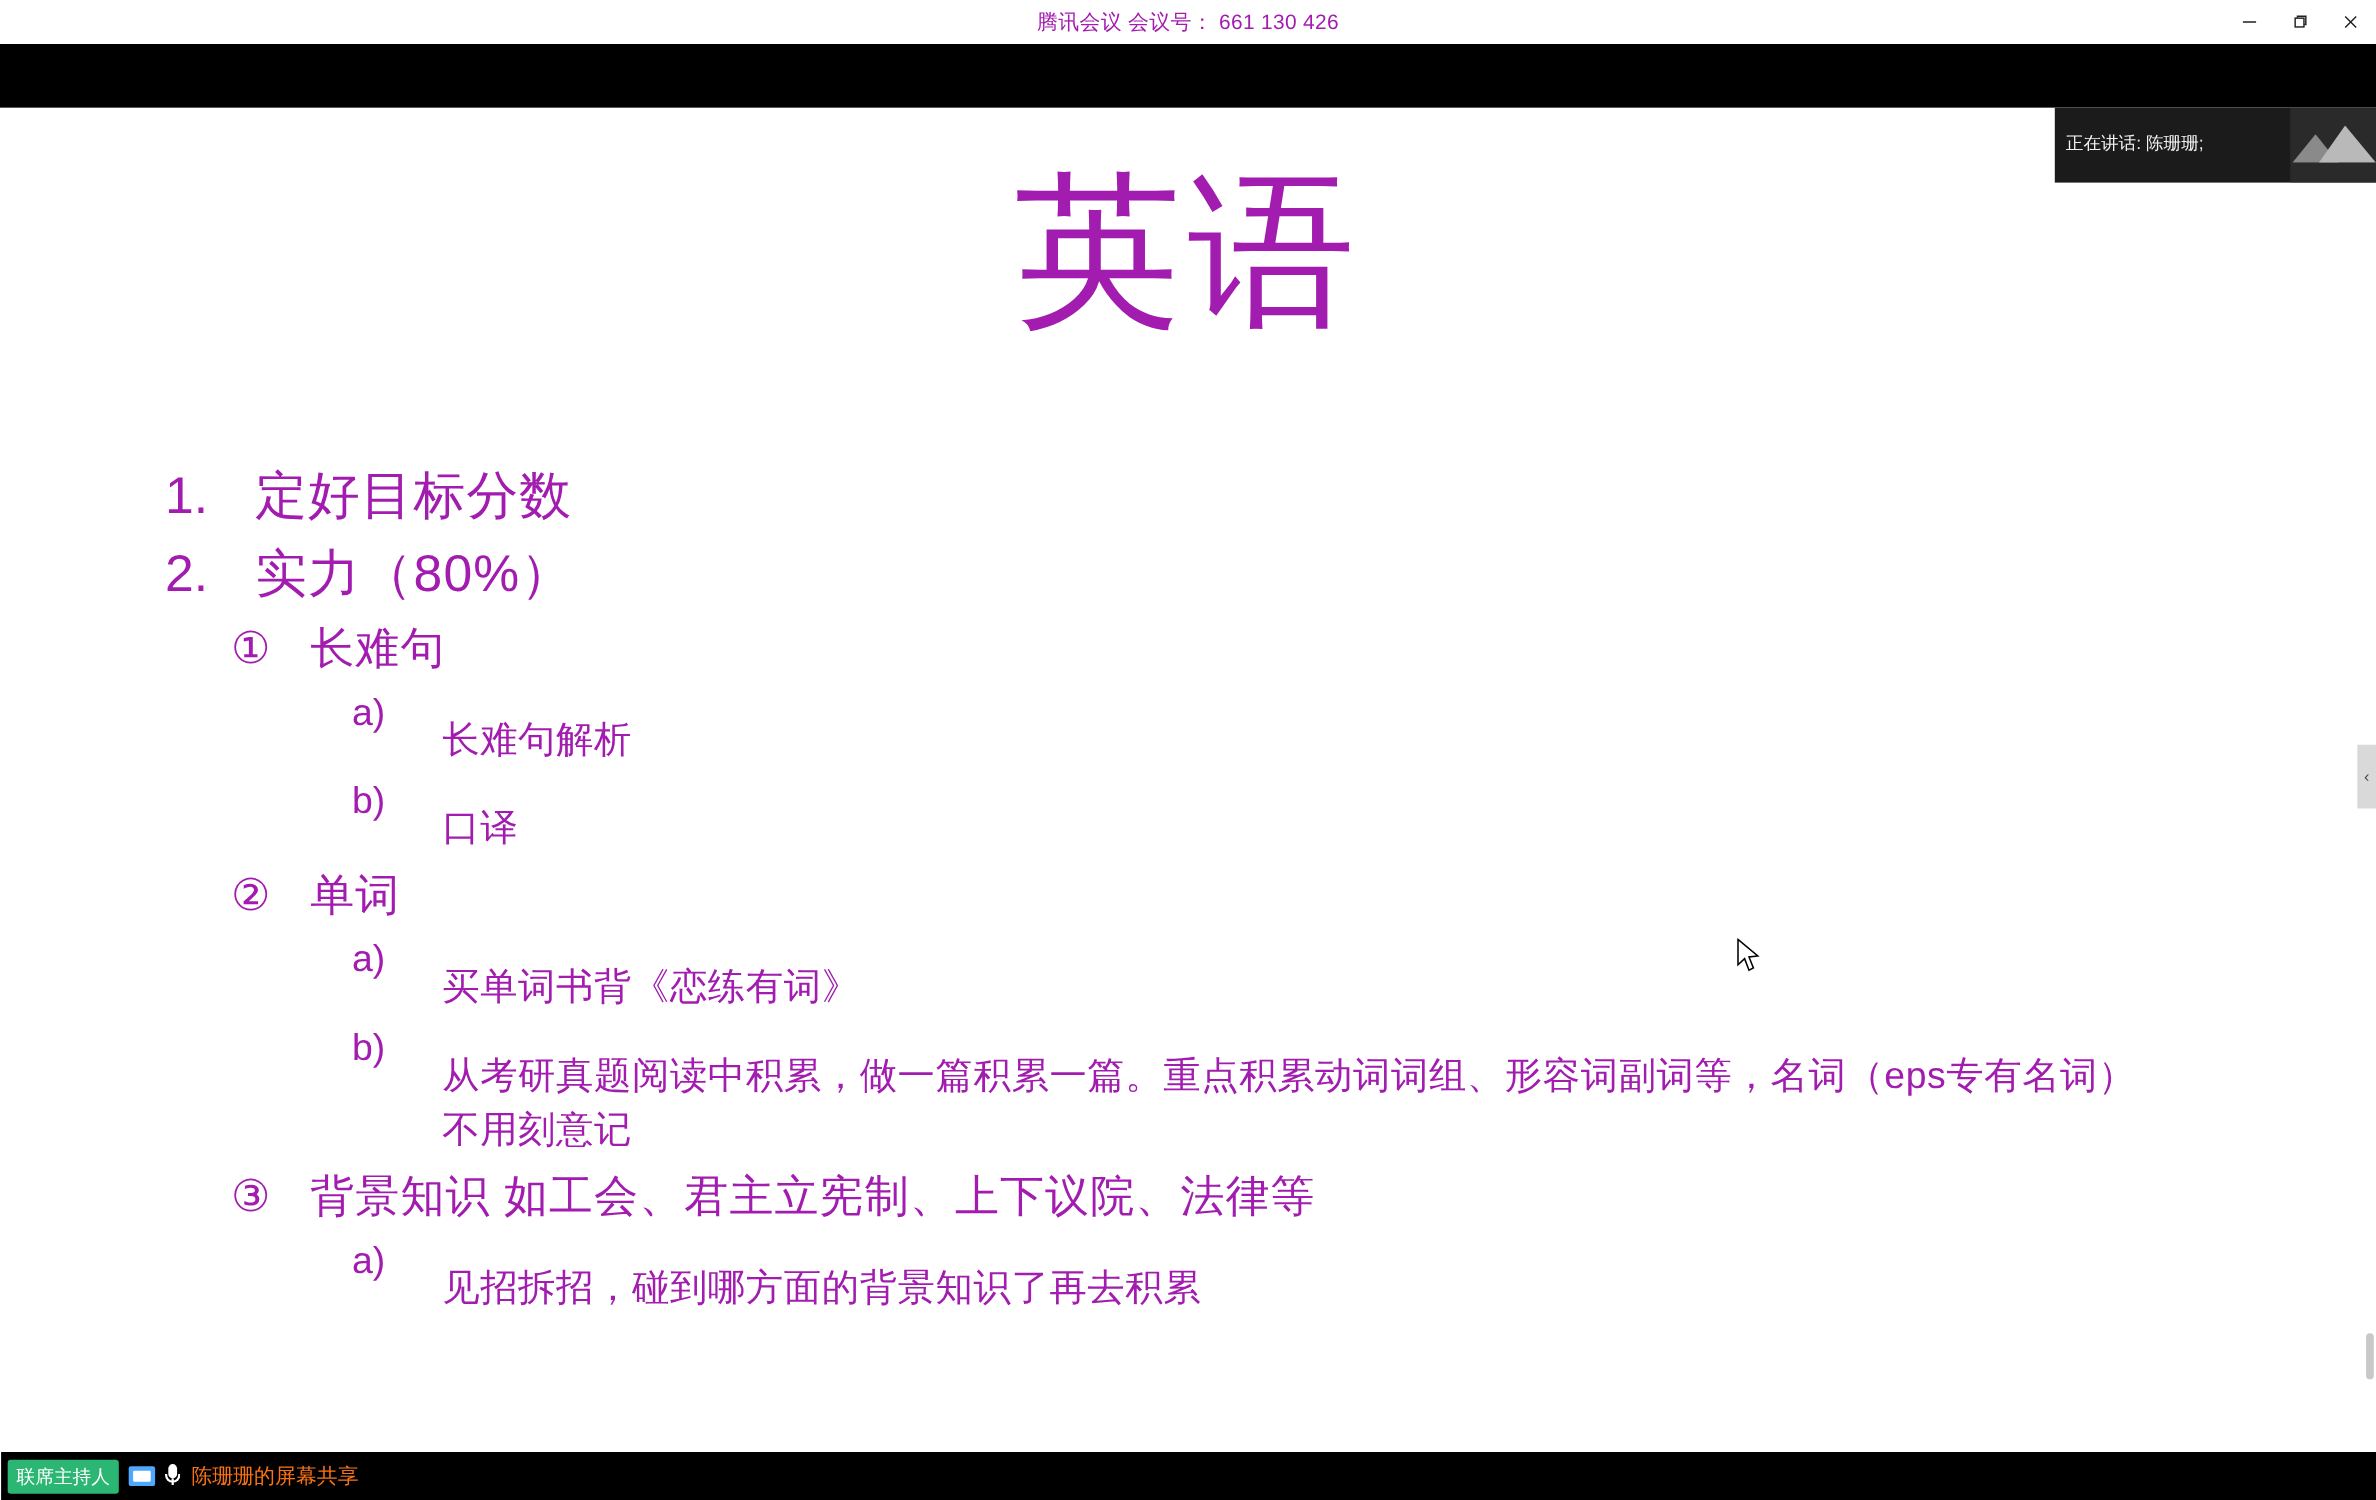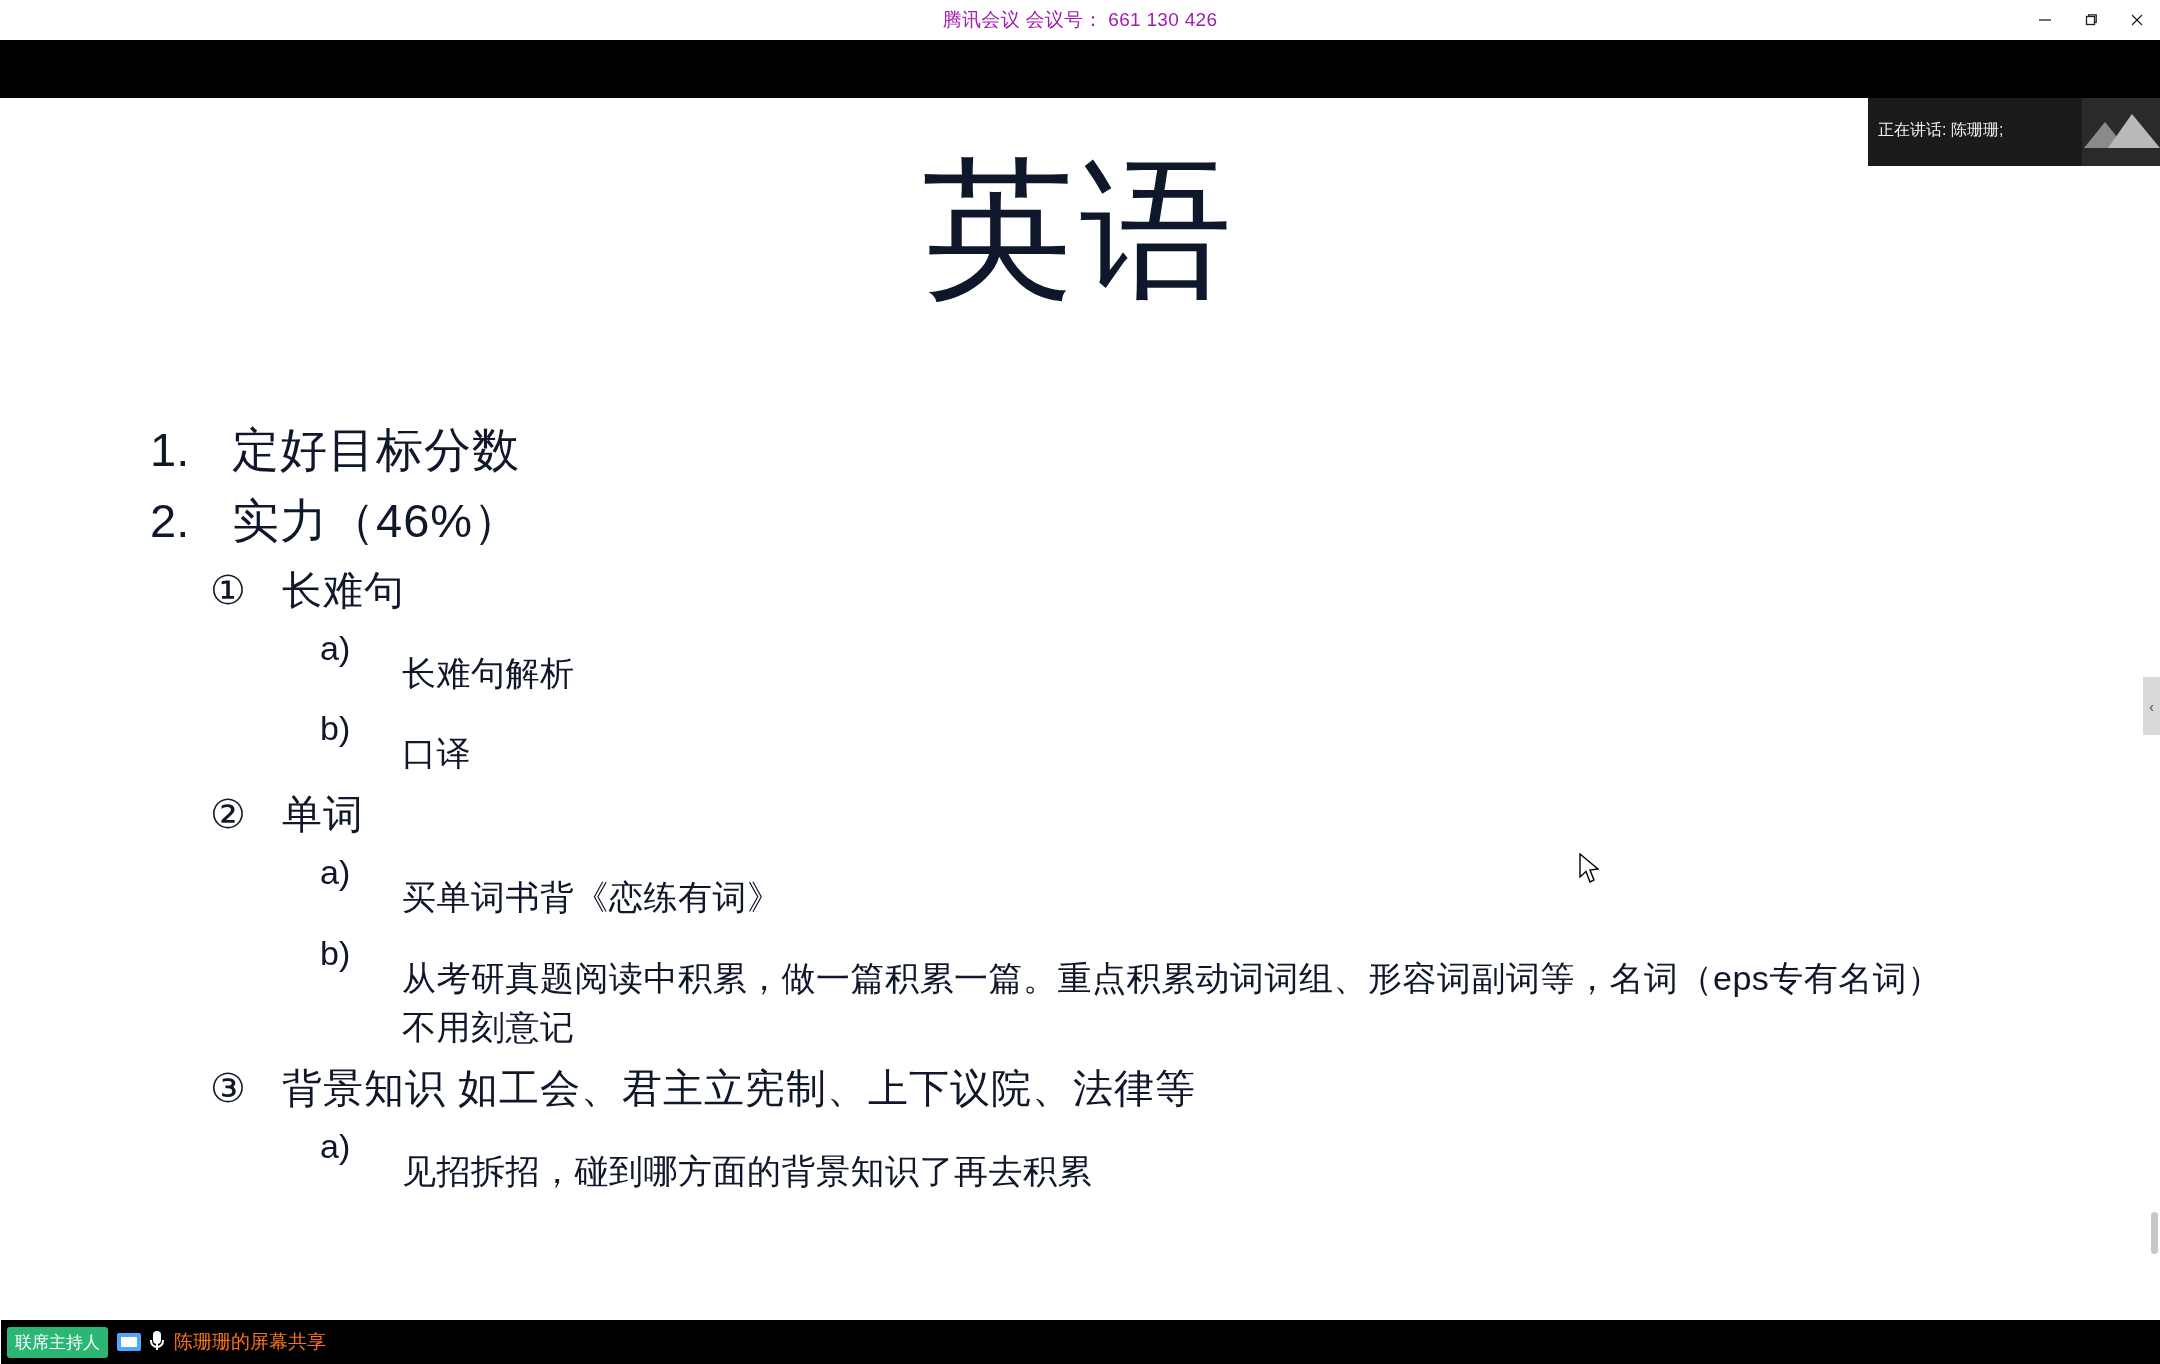--- a/index.html
+++ b/index.html
@@ -99,21 +99,21 @@
     background: #b9b9b9;
   }
 
   
   .slide {
     position: absolute;
     top: 98px; left: 0;
     width: 2160px;
     height: 1200px;
     background: #ffffff;
-    color: #0f172a;
+    color: #a21caf;
   }
   .slide-title {
     position: absolute;
     top: 48px;
     left: 0;
     width: 2160px;
     text-align: center;
     font-size: 152px;
     font-weight: 400;
     line-height: 1.1;
@@ -303,21 +303,21 @@
 
   <div class="outline">
 
     <div class="lvl1">
       <span class="num">1.</span>
       <span class="txt">定好目标分数</span>
     </div>
 
     <div class="lvl1">
       <span class="num">2.</span>
-      <span class="txt">实力（46%）</span>
+      <span class="txt">实力（80%）</span>
     </div>
 
     <div class="lvl2">
       <span class="num">①</span>
       <span class="txt">长难句</span>
     </div>
 
     <div class="lvl3">
       <span class="num">a)</span>
       <span class="txt">长难句解析</span>

